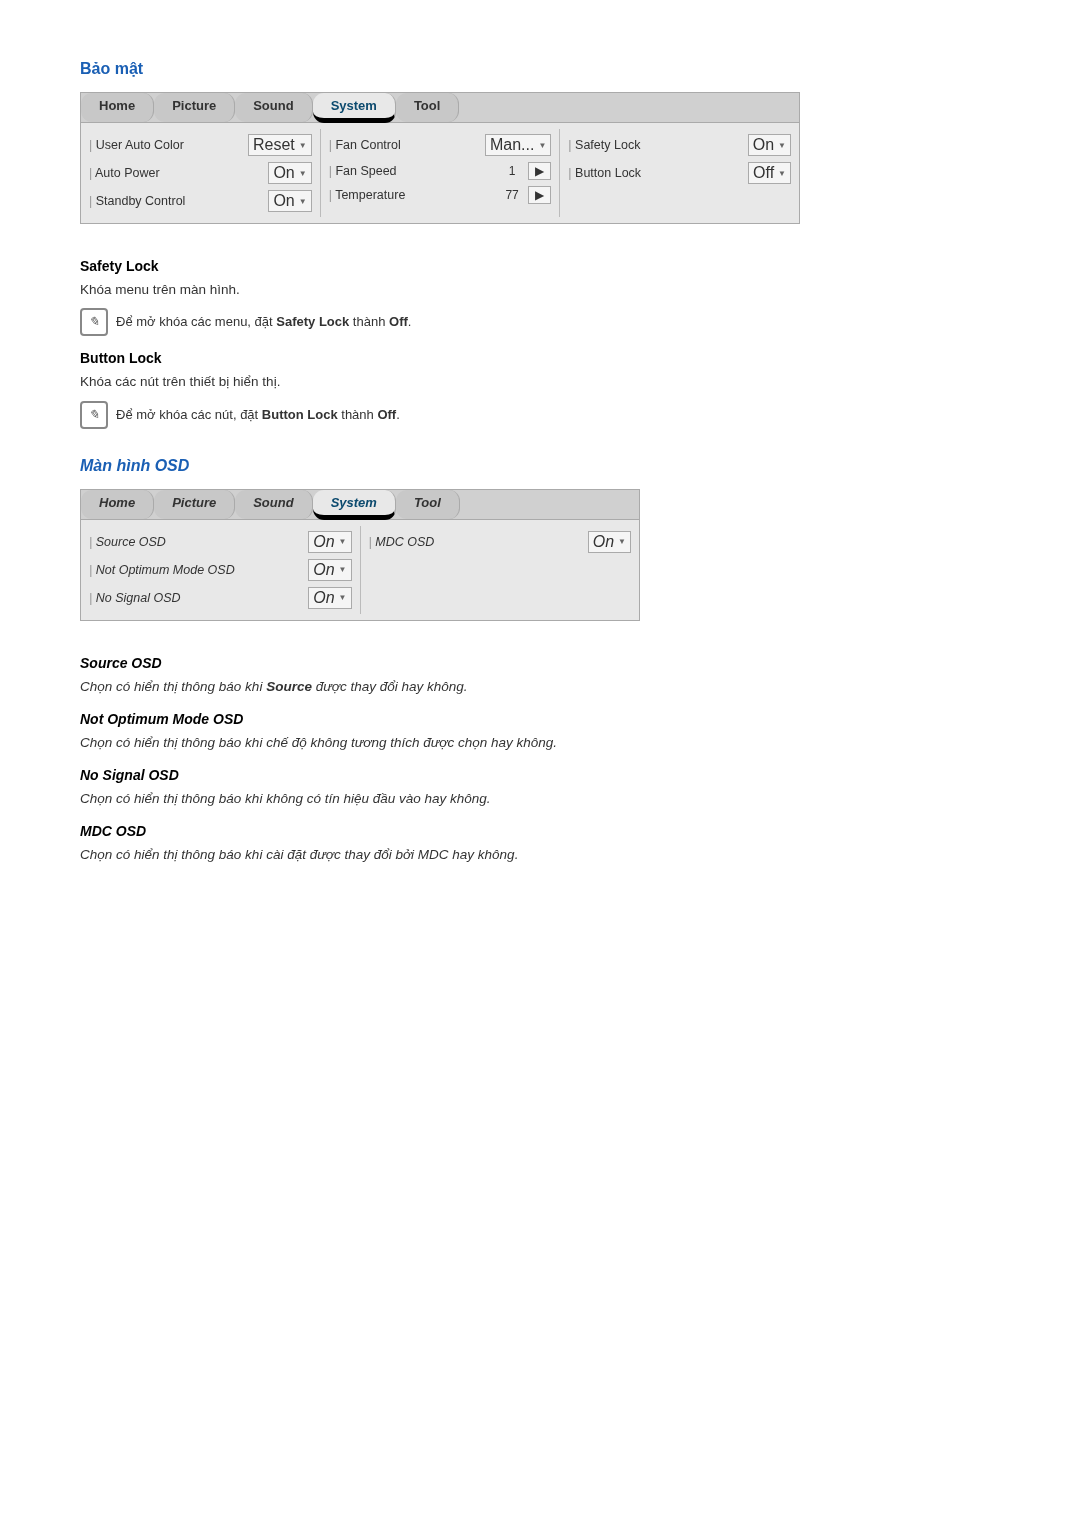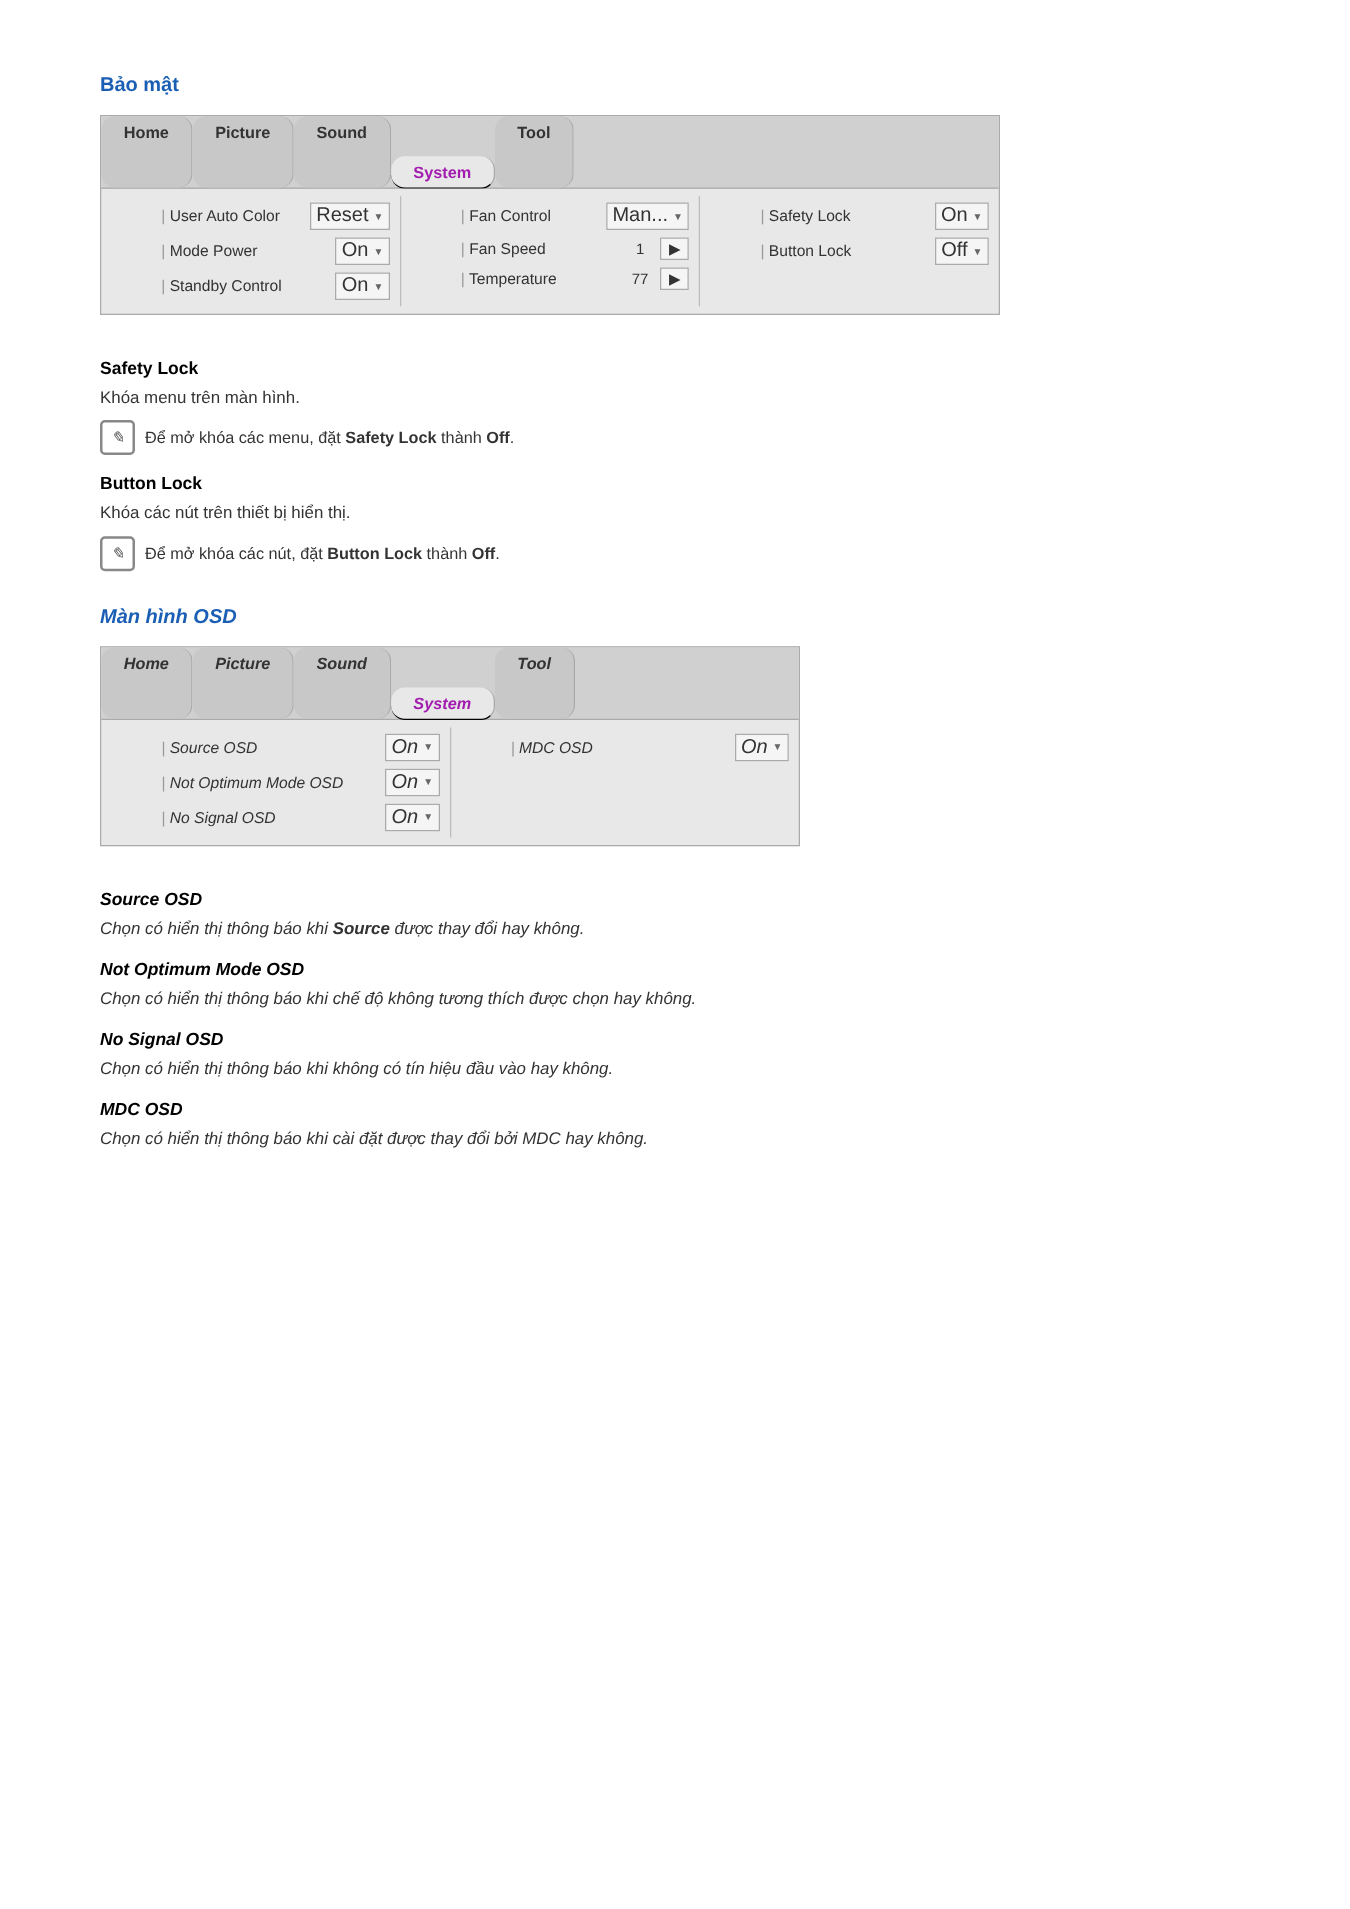--- a/index.html
+++ b/index.html
@@ -40,36 +40,34 @@
       font-size: 13px;
       font-weight: bold;
       color: #333;
       border-right: 1px solid #aaa;
       background: #c8c8c8;
       border-radius: 11px;
     }
 
     .menu-tab.active {
       background: #e8e8e8;
-      border-bottom: 1px solid #000000;
+      border-bottom: 5px solid #000000;
       margin-bottom: -1px;
-      color: #a21caf;
-      margin-top: 32px;
+      color: #0c4a6e;
     }
 
     .menu-body {
       display: flex;
       padding: 6px 0;
     }
 
     .menu-column {
       flex: 1;
       border-right: 1px solid #bbb;
       padding: 2px 8px;
-      margin-left: 40px;
     }
 
     .menu-column:last-child {
       border-right: none;
     }
 
     .menu-row {
       display: flex;
       align-items: center;
       padding: 3px 0;
@@ -198,21 +196,21 @@
     <div class="menu-body">
 
       <div class="menu-column">
         <div class="menu-row">
           <span class="menu-label">User Auto Color</span>
           <div class="menu-value">
             <div class="dropdown">Reset</div>
           </div>
         </div>
         <div class="menu-row">
-          <span class="menu-label">Mode Power</span>
+          <span class="menu-label">Auto Power</span>
           <div class="menu-value">
             <div class="dropdown">On</div>
           </div>
         </div>
         <div class="menu-row">
           <span class="menu-label">Standby Control</span>
           <div class="menu-value">
             <div class="dropdown">On</div>
           </div>
         </div>

